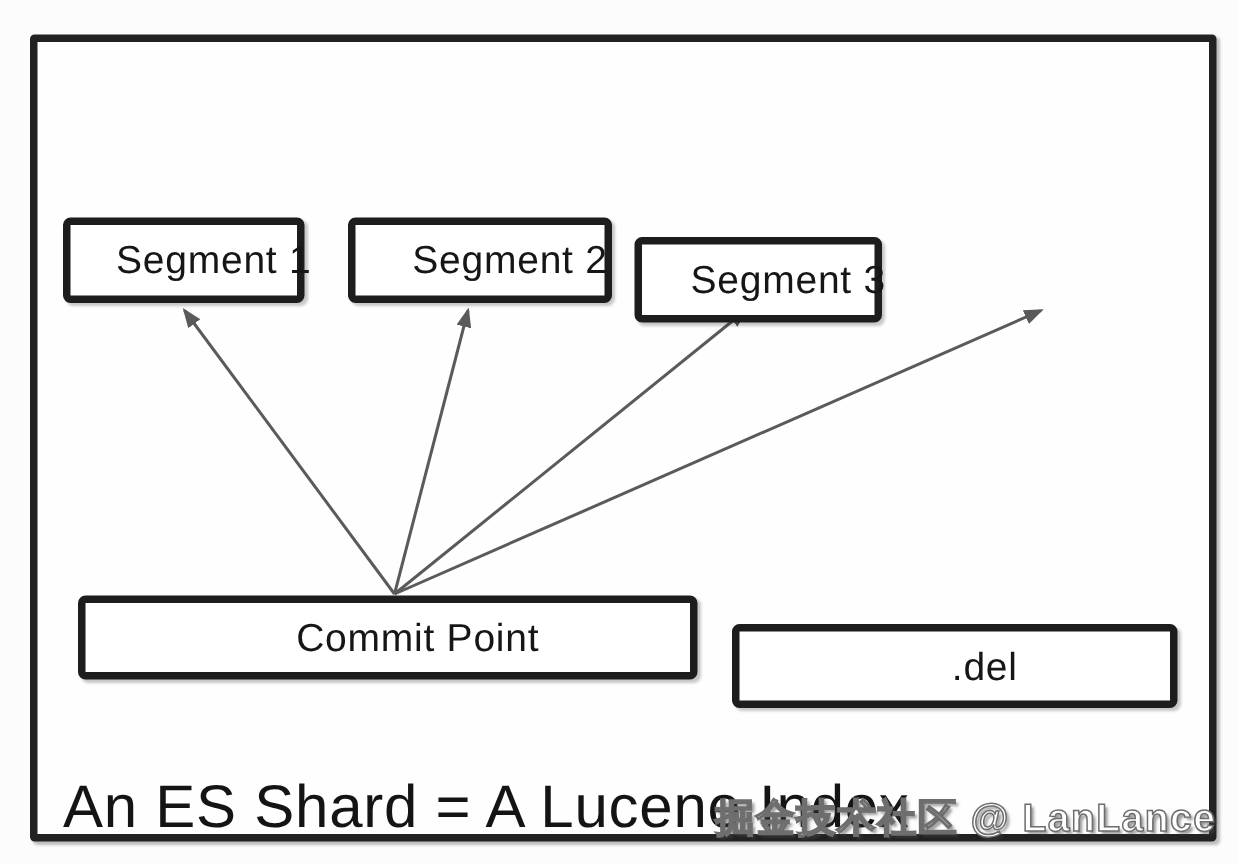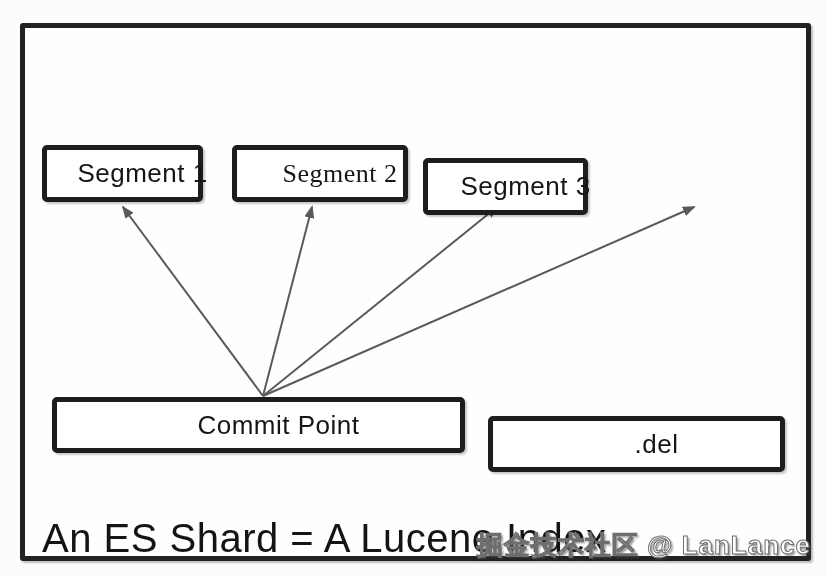--- a/index.html
+++ b/index.html
@@ -44,21 +44,21 @@
     display: flex;
     align-items: center;
     justify-content: center;
     font-size: 26px;
     color: #161616;
     letter-spacing: 0.5px;
     white-space: nowrap;
     padding-left: 40px;
   }
   .seg1 { left: 42px;  top: 145px; width: 161px; height: 57px; }
-  .seg2 { left: 232px; top: 145px; width: 176px; height: 57px; font-family: Liberation Serif, serif; }
+  .seg2 { left: 232px; top: 145px; width: 176px; height: 57px; }
   .seg3 { left: 423px; top: 145px; width: 165px; height: 57px; margin-top: 13px; }
   .seg4 { left: 620px; top: 145px; width: 163px; height: 57px; }
   .commit { left: 52px;  top: 397px; width: 413px; height: 56px; }
   .delbox { left: 488px; top: 416px; width: 297px; height: 56px; }
   .title {
     position: absolute;
     left: 42px;
     top: 516px;
     font-size: 40px;
     color: #141414;

